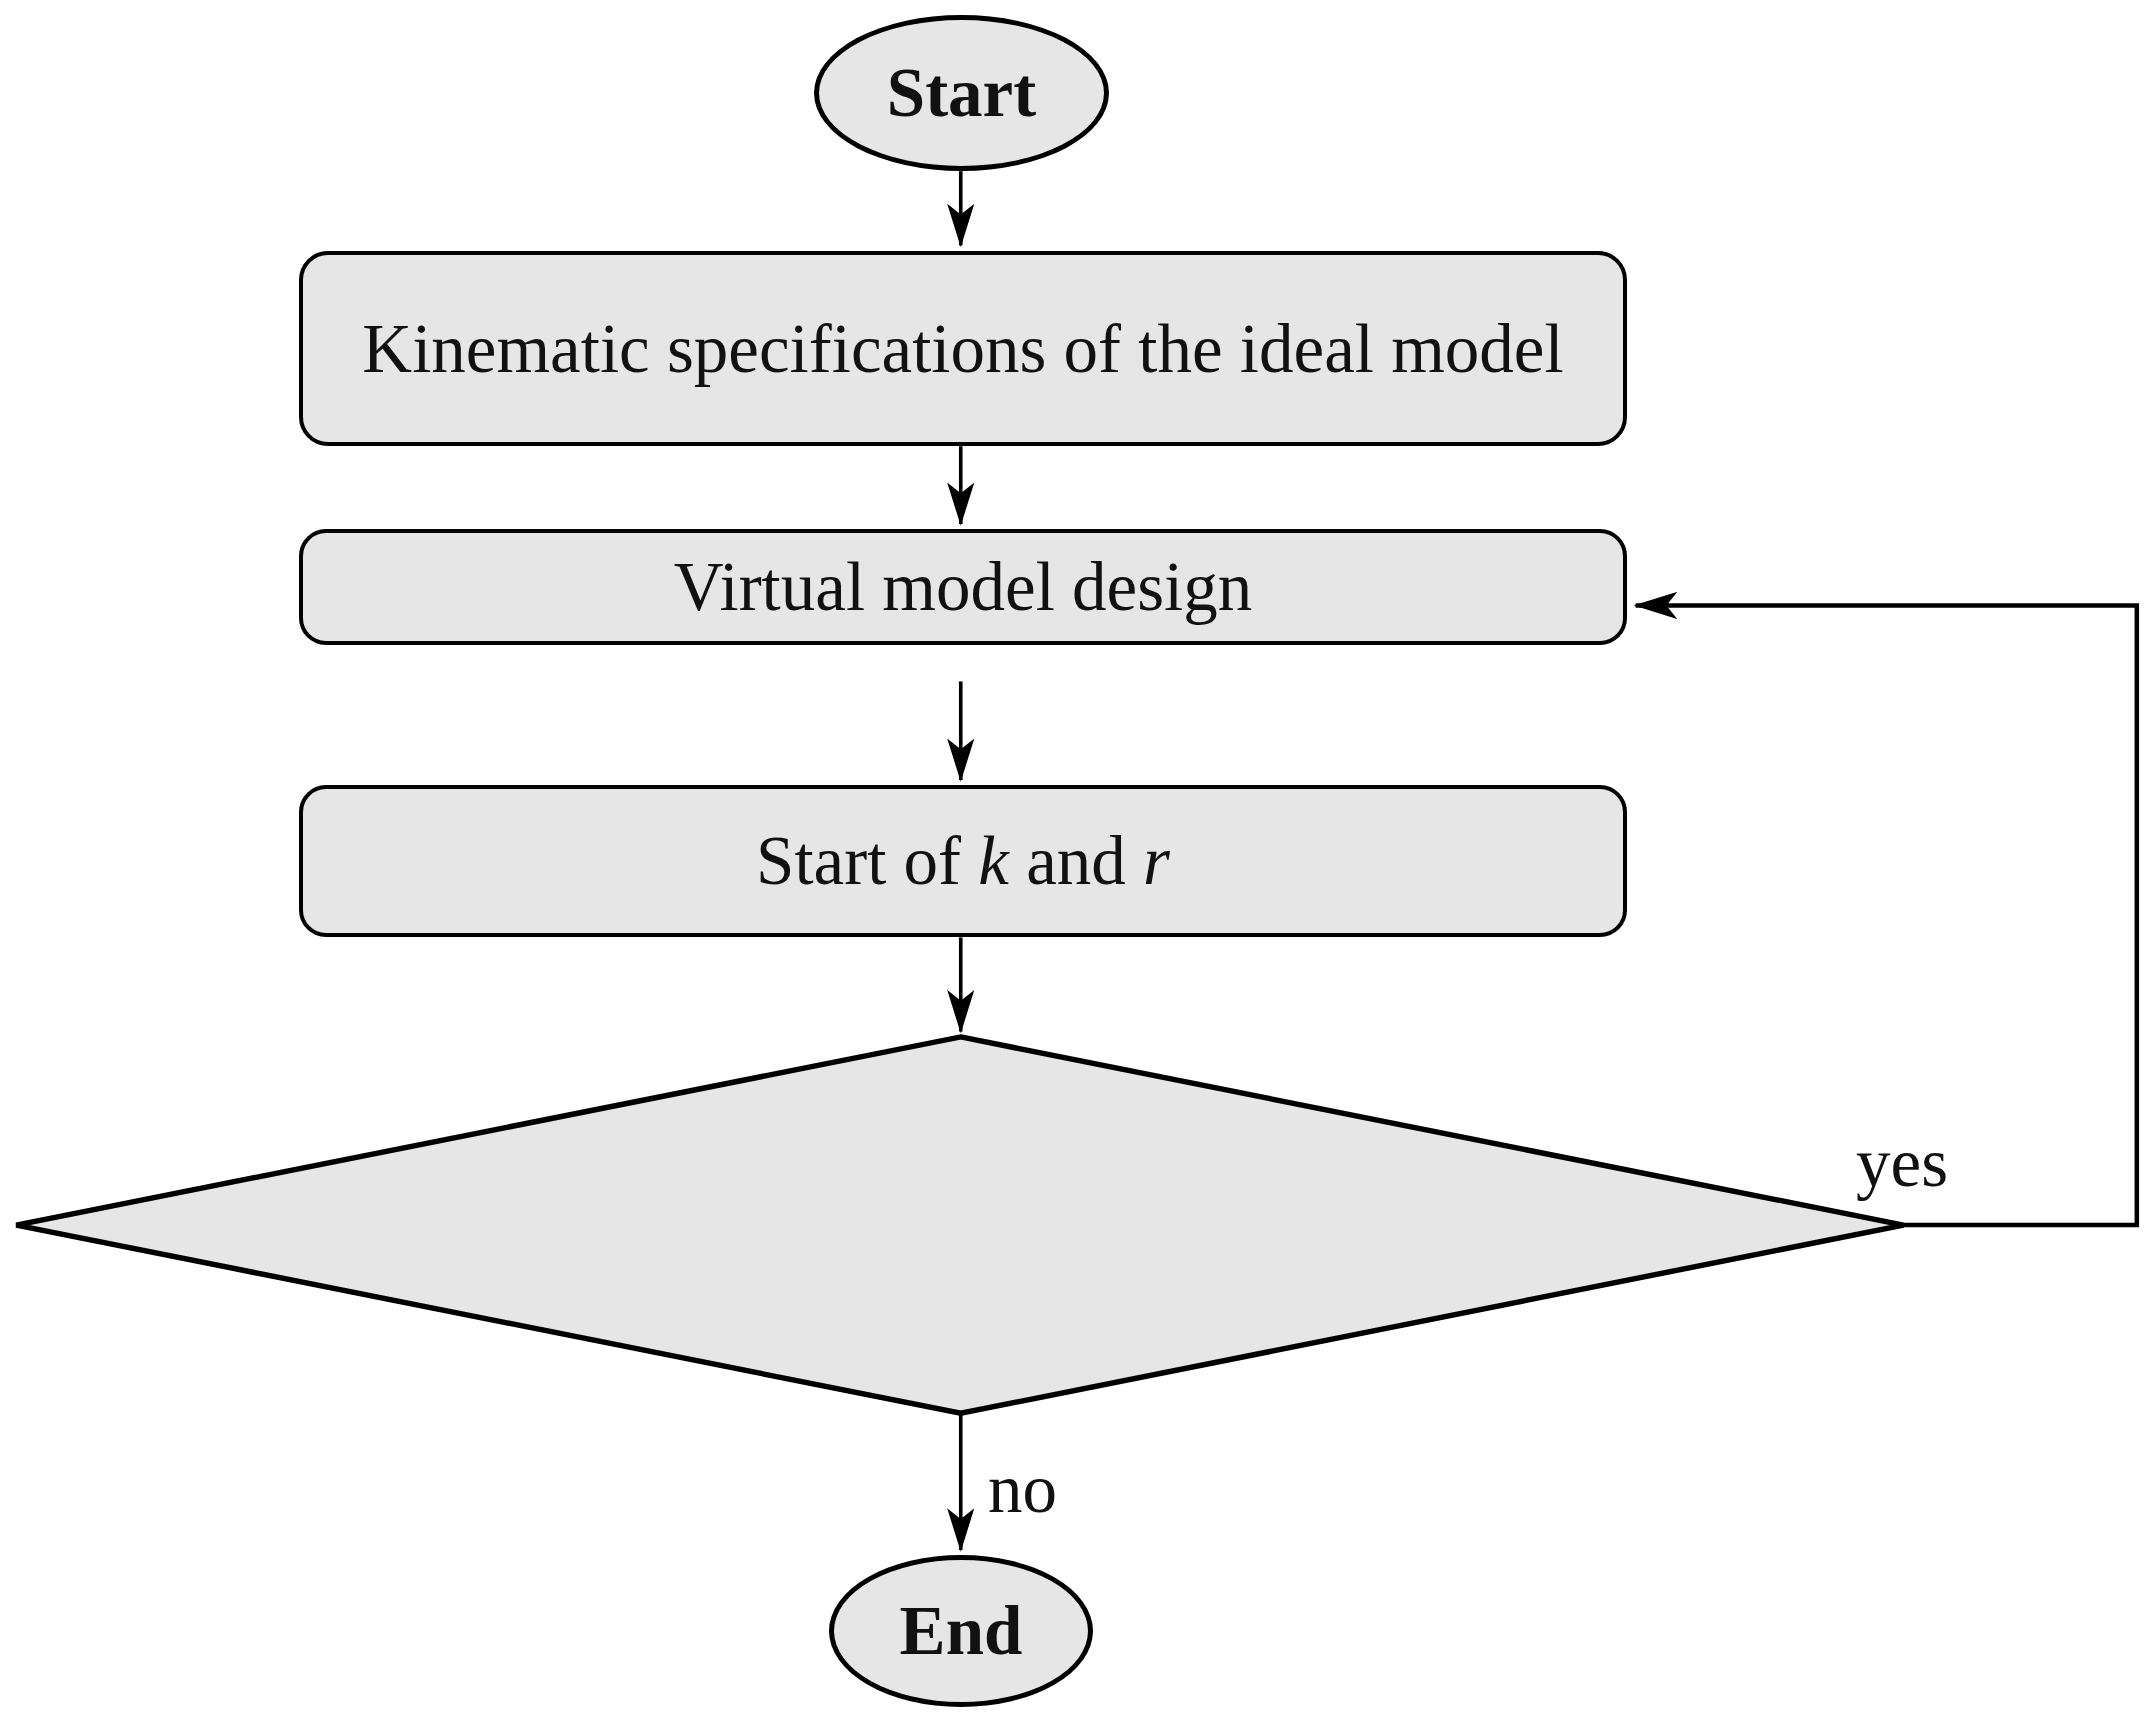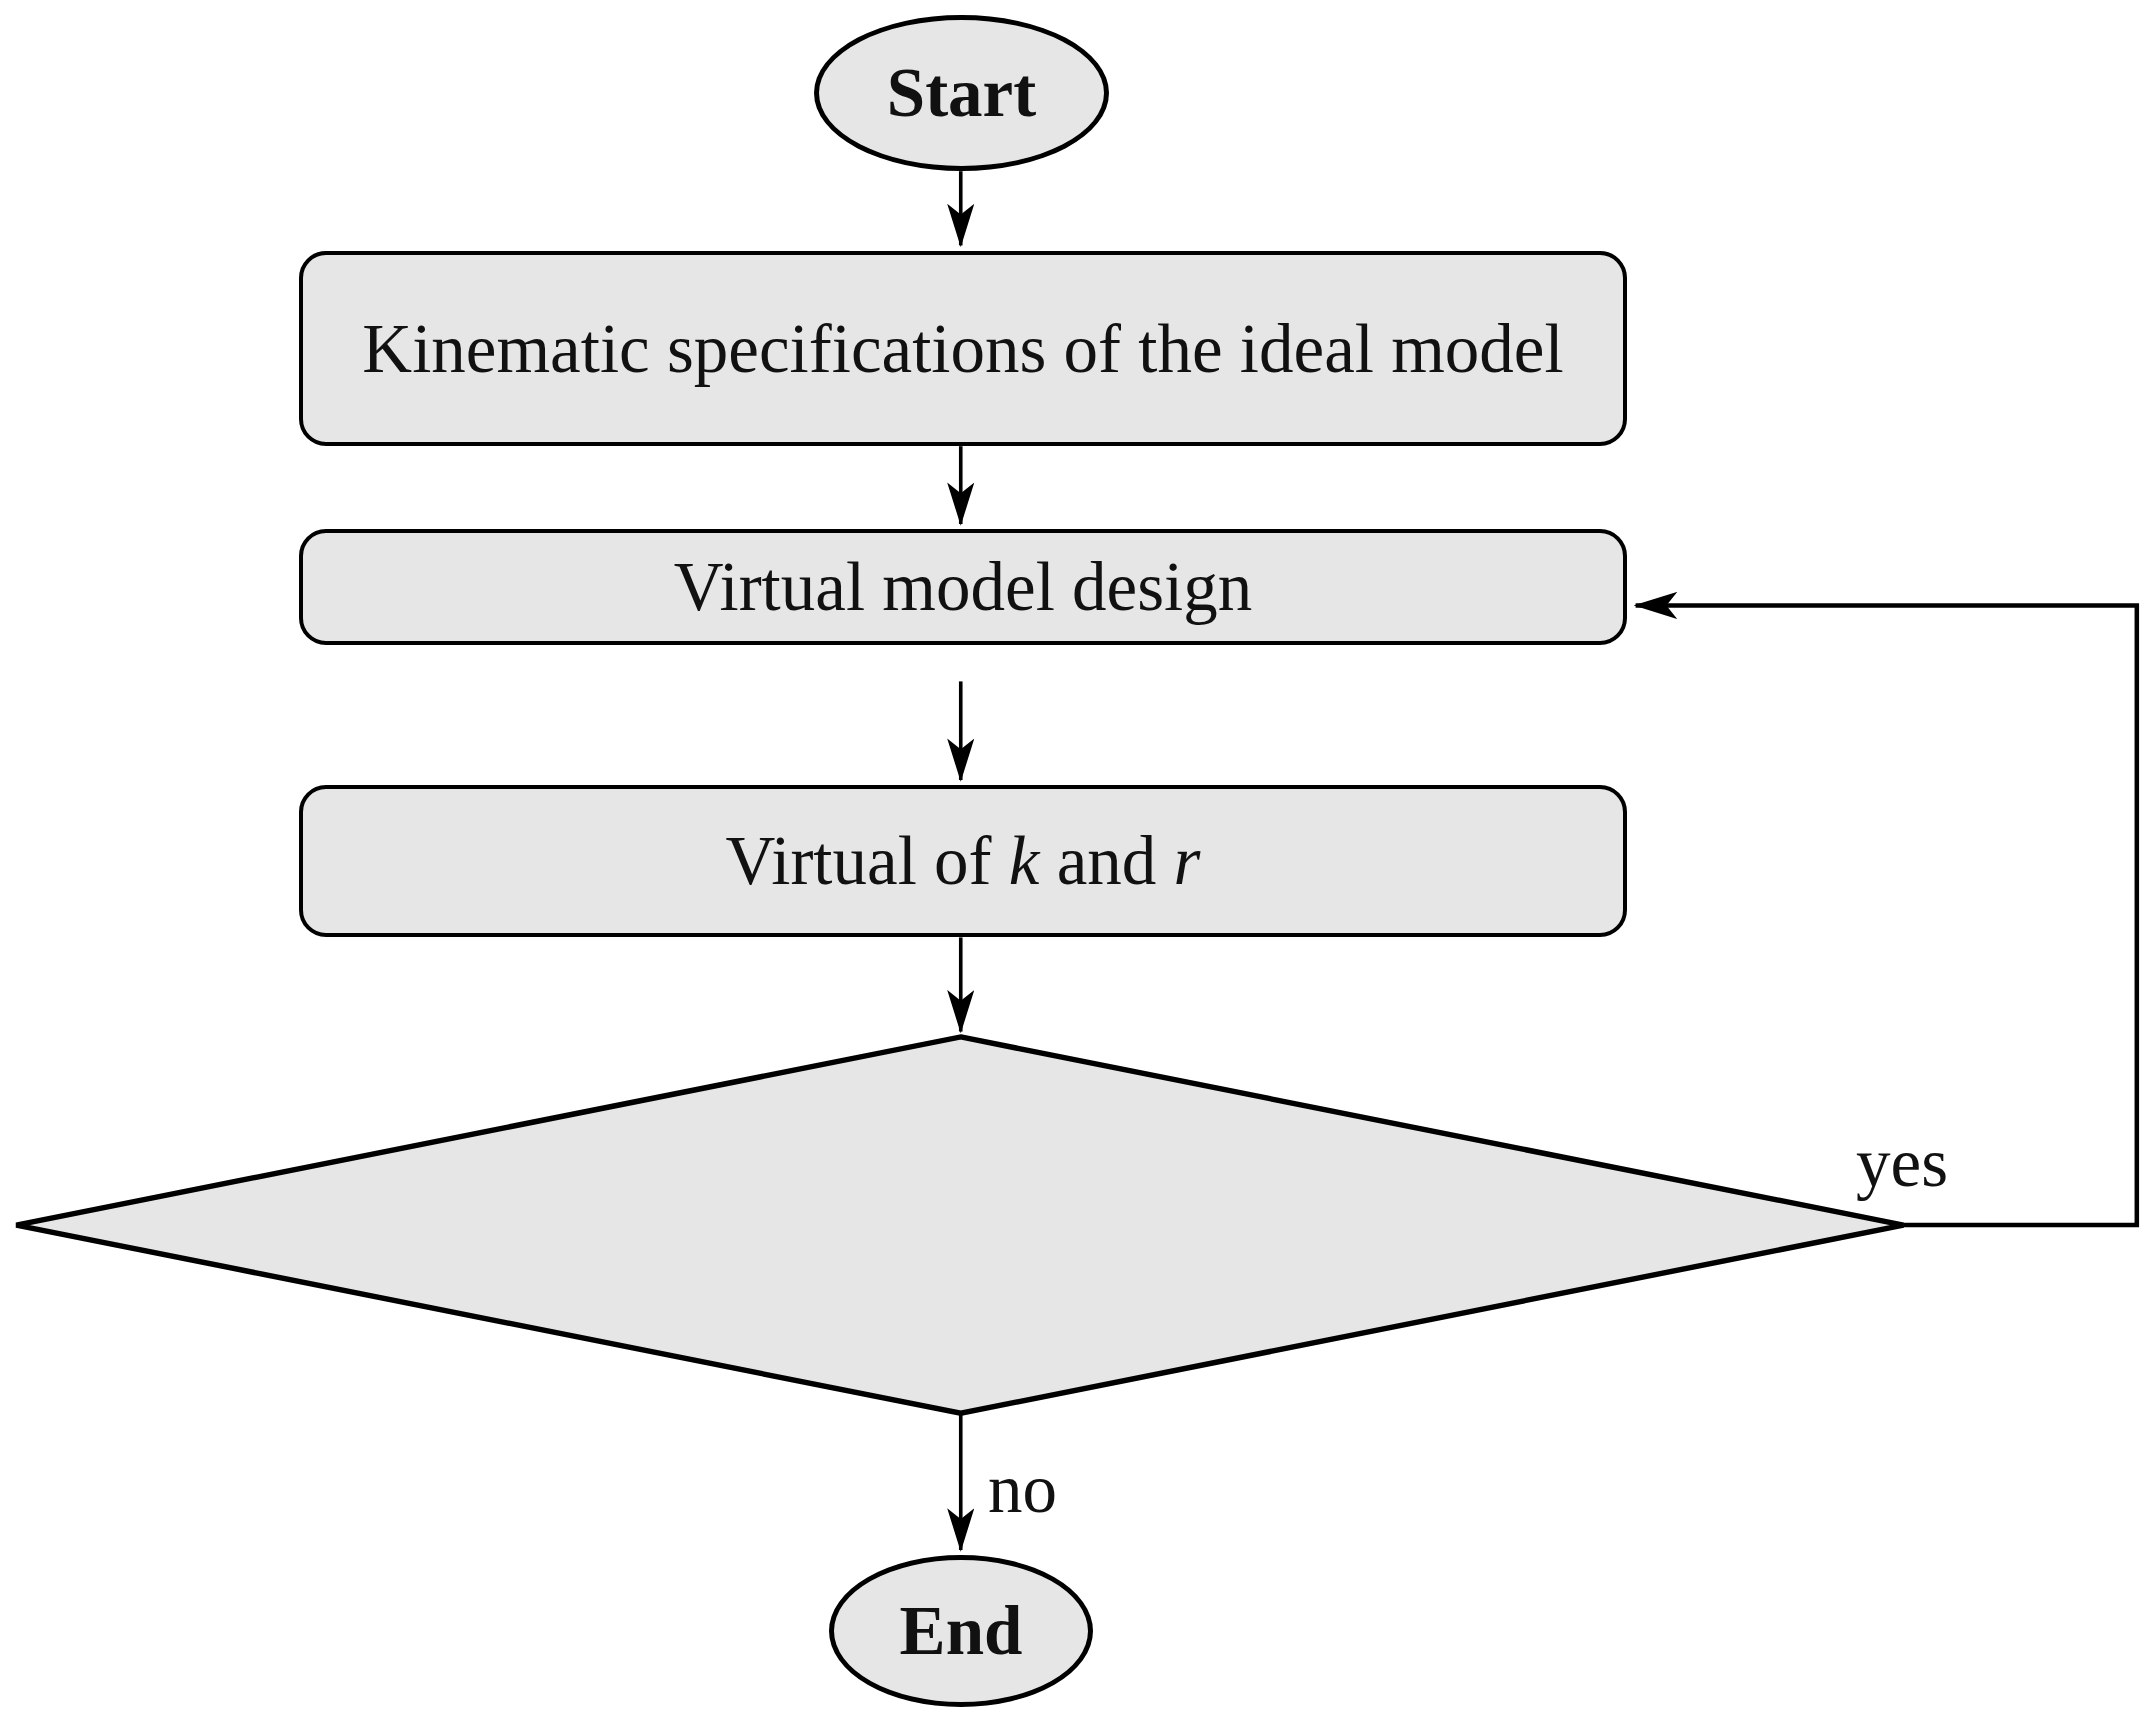--- a/index.html
+++ b/index.html
@@ -29,21 +29,21 @@
     display:flex;align-items:center;justify-content:center;
     text-align:center;
     background:var(--node-fill);
     border:4.5px solid var(--node-stroke);
     box-sizing:border-box;
     font-size:69px;line-height:98px;
   }
   .terminator{border-radius:50%;border-width:5.4px;font-weight:bold;}
   .process{border-radius:27px;}
   #node-start{left:814px;top:14.5px;width:295px;height:156px;}
-  #node-kinematic{left:299px;top:251px;width:1328px;height:195px;padding:0 12.7px;}
+  #node-kinematic{left:299px;top:251px;width:1328px;height:195px;padding:0 12.7px;border-radius:29px;}
   #node-virtual{left:299px;top:529px;width:1328px;height:116px;}
   #node-choice{left:299px;top:785px;width:1328px;height:152px;}
   #node-end{left:829px;top:1555px;width:264px;height:152px;}
 
   .decision-label{
     position:absolute;left:436px;top:1093px;width:1049px;
     text-align:center;font-size:69px;line-height:101px;
     background:transparent;
   }
   .edge-label{
@@ -82,21 +82,21 @@
 
   <div class="node process" id="node-kinematic">
     <span>Kinematic specifications of the ideal model</span>
   </div>
 
   <div class="node process" id="node-virtual">
     <span>Virtual model design</span>
   </div>
 
   <div class="node process" id="node-choice">
-    <span><span>Virtual of </span><span class="var">k</span><span> and </span><span class="var">r</span></span>
+    <span><span>Start of </span><span class="var">k</span><span> and </span><span class="var">r</span></span>
   </div>
 
 
   <div class="node terminator" id="node-end">
     <span>End</span>
   </div>
 
   <div class="edge-label" id="edge-label-yes">yes</div>
   <div class="edge-label" id="edge-label-no">no</div>
 

